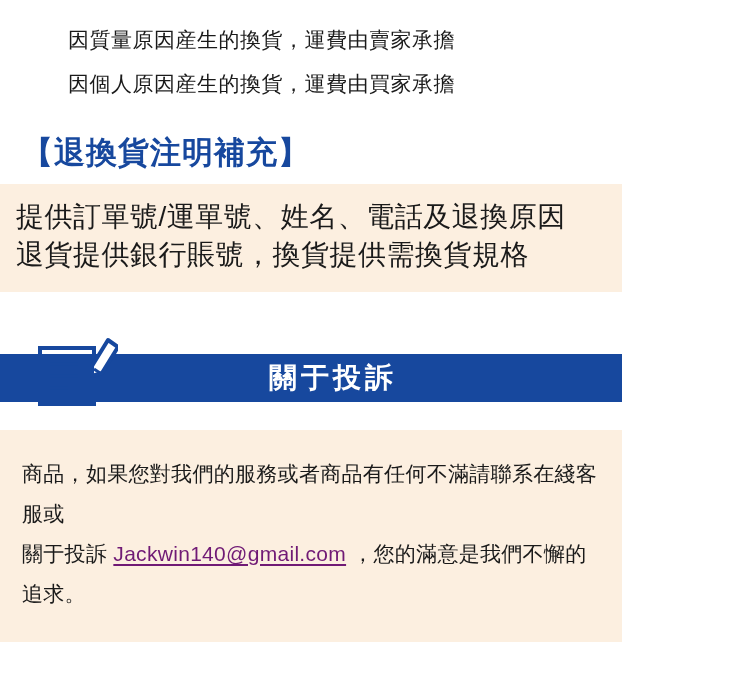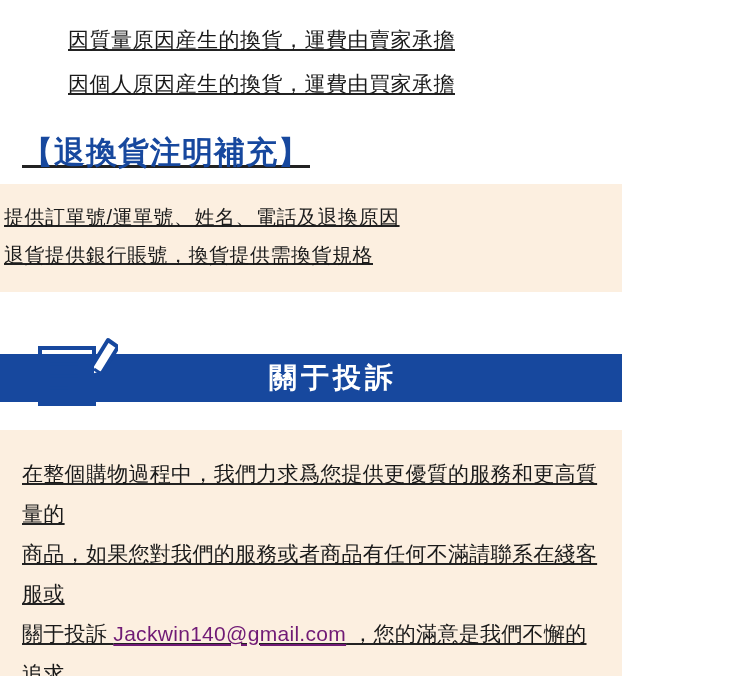--- a/index.html
+++ b/index.html
@@ -11,21 +11,20 @@
     height: 676px;
     background: #ffffff;
     font-family: "Liberation Sans", sans-serif;
     color: #222222;
     overflow: hidden;
   }
   .page {
     position: relative;
     width: 622px;
     height: 676px;
-    text-decoration: underline;
   }
 
   
   .top-lines {
     padding-top: 18px;
   }
   .top-line {
     font-size: 21px;
     line-height: 44px;
     color: #1a1a1a;
@@ -44,24 +43,24 @@
     letter-spacing: 1px;
   }
 
   
   .note-block {
     margin-top: 10px;
     background: #fcefe0;
     padding: 14px 0 18px 0;
   }
   .note-line {
-    font-size: 20px;
+    font-size: 28px;
     line-height: 38px;
     color: #1a1a1a;
-    padding-left: 4px;
+    padding-left: 16px;
     letter-spacing: 0.5px;
   }
 
   
   .banner-wrap {
     position: relative;
     margin-top: 52px;
     height: 64px;
   }
   .banner-bar {
@@ -139,20 +138,19 @@
       <line x1="16" y1="46" x2="44" y2="46" stroke="#17489e" stroke-width="3"></line>
       <line x1="16" y1="58" x2="34" y2="58" stroke="#17489e" stroke-width="3"></line>
       <g transform="rotate(0)">
         <polygon points="58,36 74,10 84,17 68,43 58,46" fill="#ffffff" stroke="#17489e" stroke-width="4" stroke-linejoin="round"></polygon>
         <line x1="60" y1="39" x2="66" y2="43" stroke="#17489e" stroke-width="3"></line>
       </g>
     </svg>
   </div>
 
   <div class="body-block">
-    <div class="body-line">在整個購物過程中，我們力求爲您提供更優質的服務和更高質量的</div>
     <div class="body-line">商品，如果您對我們的服務或者商品有任何不滿請聯系在綫客服或</div>
     <div class="body-line">
       <span>關于投訴 </span><a class="email-link" href="#">Jackwin140@gmail.com</a><span> ，您的滿意是我們不懈的追求。</span>
     </div>
   </div>
 
 </div>
 
 </body></html>

